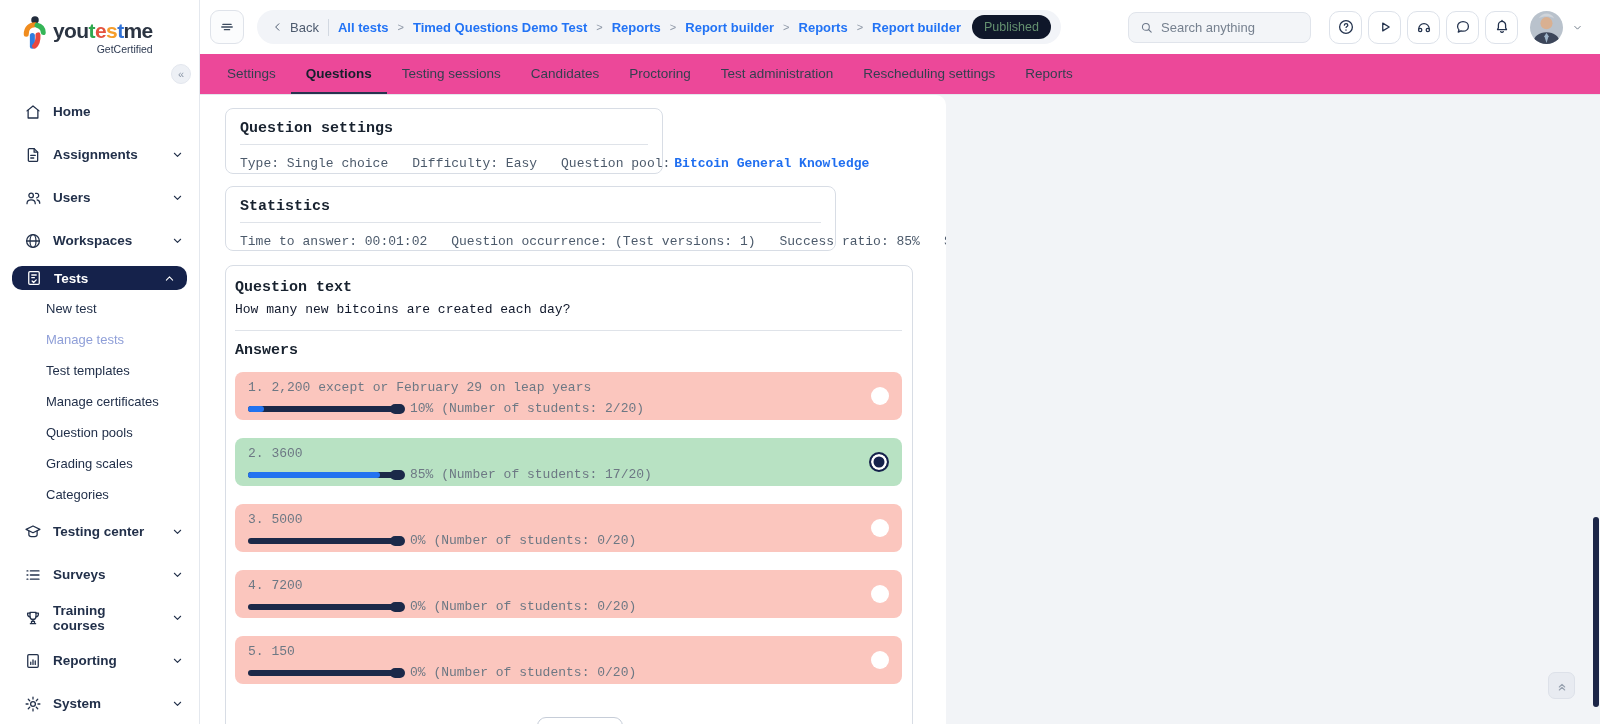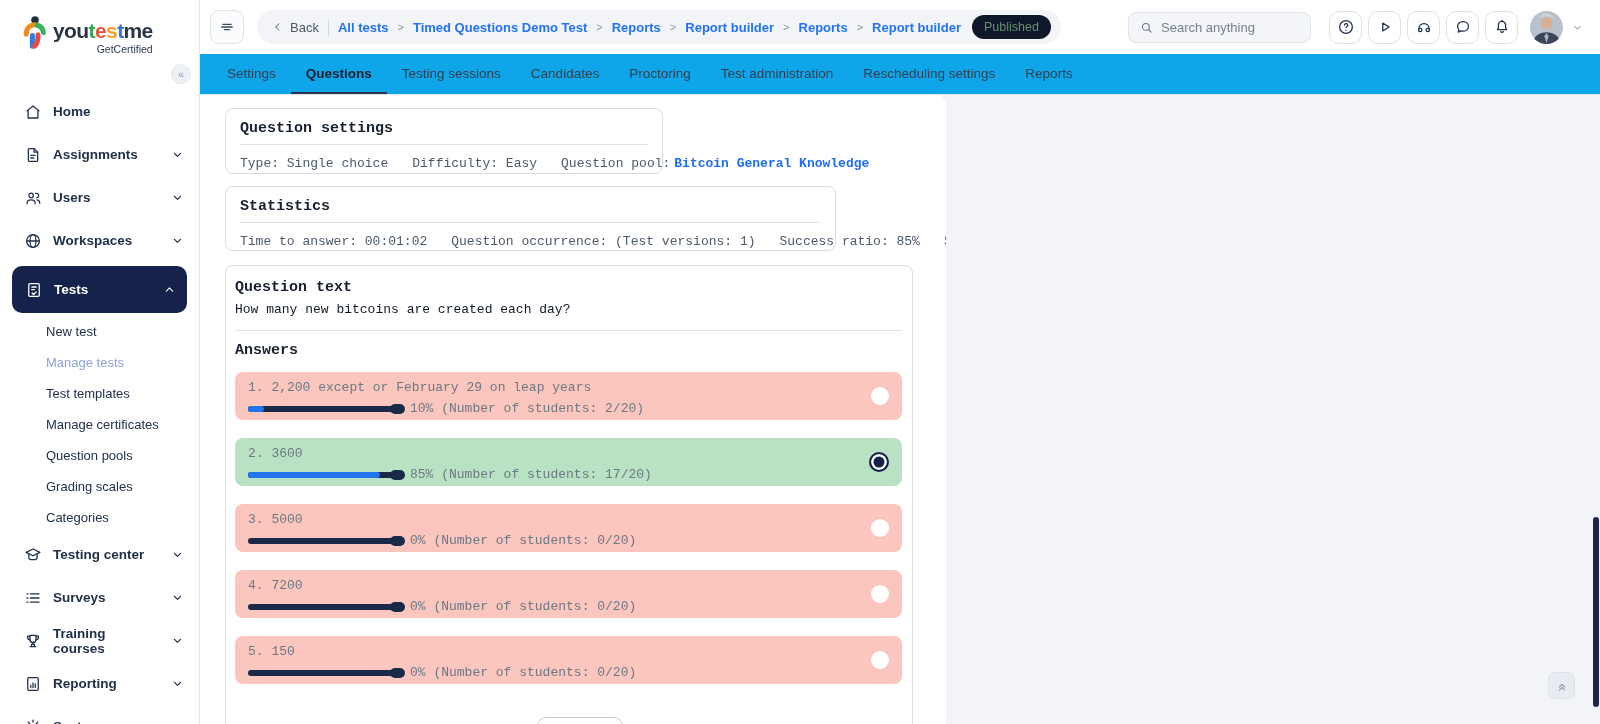--- a/index.html
+++ b/index.html
@@ -10,21 +10,21 @@
   .sidebar { position:absolute; left:0; top:0; width:200px; height:724px; background:#fff; border-right:1px solid #e4e8ee; z-index:4; }
   .logo { display:flex; align-items:flex-end; gap:5px; padding:13px 8px 0 18px; cursor:pointer; }
   .logo-mark { flex:0 0 auto; margin-top:2px; }
   .wordmark { font-size:21px; font-weight:bold; letter-spacing:-0.6px; line-height:24px; white-space:nowrap; }
   .logo-sub { font-size:10.5px; color:#2d3a52; text-align:right; margin-top:0px; }
   .collapse-btn { position:absolute; top:64px; right:8px; width:20px; height:20px; border-radius:50%; background:#edf0f5; border:1px solid #e3e7ee; color:#8d98a8; font-size:11px; line-height:17px; text-align:center; cursor:pointer; }
   .nav { position:absolute; top:90px; left:0; right:0; bottom:0; overflow:hidden; }
   .nav-item { display:flex; align-items:center; height:43px; padding:0 14px 0 24px; gap:11px; font-size:13.5px; font-weight:600; color:#22304a; cursor:pointer; }
   .nav-item .nav-label { flex:1; }
   .nav-item .icon svg, .nav-item .chev svg { display:block; }
-  .nav-item.active { height:47px; margin:4px 12px 3px; padding:0 10px 0 13px; background:#15224b; border-radius:10px; color:#fff; }
+  .nav-item.active { height:24px; margin:4px 12px 3px; padding:0 10px 0 13px; background:#15224b; border-radius:10px; color:#fff; }
   .nav-sub { display:flex; align-items:center; height:31px; padding-left:46px; font-size:13px; font-weight:500; color:#22304a; cursor:pointer; }
   .nav-sub.active-sub { color:#8f9fd8; }
   .icon { color:inherit; display:flex; }
   .chev { color:inherit; display:flex; }
 
   
   .main { position:absolute; left:200px; top:0; right:0; height:724px; }
   .topbar { height:54px; display:flex; align-items:center; padding:0 16px 0 10px; background:#fff; position:relative; z-index:3; }
   .hamburger-btn { width:34px; height:34px; flex:0 0 auto; border:1px solid #dfe3ea; border-radius:9px; background:#fbfcfd; color:#3c4a5e; display:flex; align-items:center; justify-content:center; cursor:pointer; }
   .crumb-pill { margin-left:13px; height:34px; background:#f2f4f8; border-radius:17px; display:flex; align-items:center; padding:0 10px 0 14px; gap:9px; font-size:13px; white-space:nowrap; }
@@ -37,21 +37,21 @@
   .top-right { margin-left:auto; display:flex; align-items:center; gap:6px; }
   .search { width:183px; height:31px; background:#f3f5f8; border:1px solid #e0e4eb; border-radius:8px; display:flex; align-items:center; padding:0 10px; gap:7px; margin-right:12px; color:#6c7789; }
   .search input { border:none; background:transparent; outline:none; font-size:13px; color:#737373; width:100%; font-family:inherit; }
   .search input::placeholder { color:#76818f; }
   .icon-btn { width:33px; height:33px; border:1px solid #dde2ea; border-radius:10px; background:#fff; color:#23324d; display:flex; align-items:center; justify-content:center; cursor:pointer; }
   .avatar { width:33px; height:33px; border-radius:50%; overflow:hidden; margin-left:6px; cursor:pointer; flex:0 0 auto; }
   .avatar svg { display:block; }
   .avatar-chevron { color:#667282; margin-left:2px; cursor:pointer; display:flex; }
 
   
-  .tabbar { height:41px; border-bottom:1px solid #e3e7ed; display:flex; align-items:stretch; padding-left:12px; background:#0ea5e9; position:relative; z-index:3; }
+  .tabbar { height:41px; border-bottom:1px solid #e3e7ed; display:flex; align-items:stretch; padding-left:12px; background:#ec4899; position:relative; z-index:3; }
   .tab { display:flex; align-items:center; padding:0 15px; font-size:13.5px; color:#333f4f; cursor:pointer; border-bottom:2px solid transparent; }
   .tab.active { font-weight:bold; color:#161f2c; border-bottom-color:#28334f; }
 
   
   .content { position:absolute; top:95px; left:0; right:0; bottom:0; background:#f2f4f7; }
   .content-col { position:absolute; left:0; top:0; width:746px; height:629px; background:#fff; border-top-right-radius:10px; overflow:hidden; }
   .card { position:absolute; background:#fff; border:1px solid #d8dde5; border-radius:8px;font-family:Liberation Mono, monospace; }
   .card-title { font-size:15px; font-weight:bold; color:#18222f; padding:11px 14px 7px; }
   .card-divider { border-top:1px solid #dfe3e9; margin:0 14px; }
   .meta-row { display:flex; align-items:center; padding:9px 14px 0; font-size:13px; color:#4c5a6b; }

